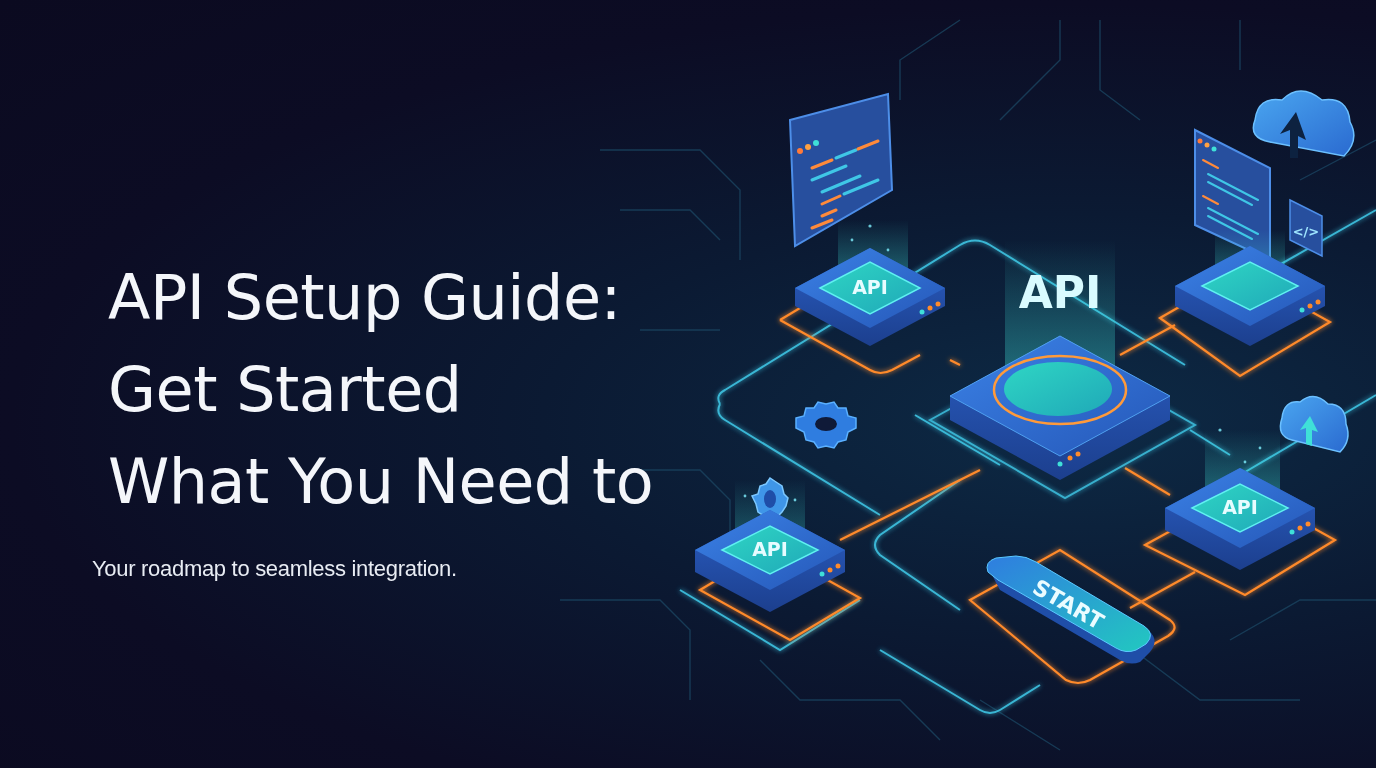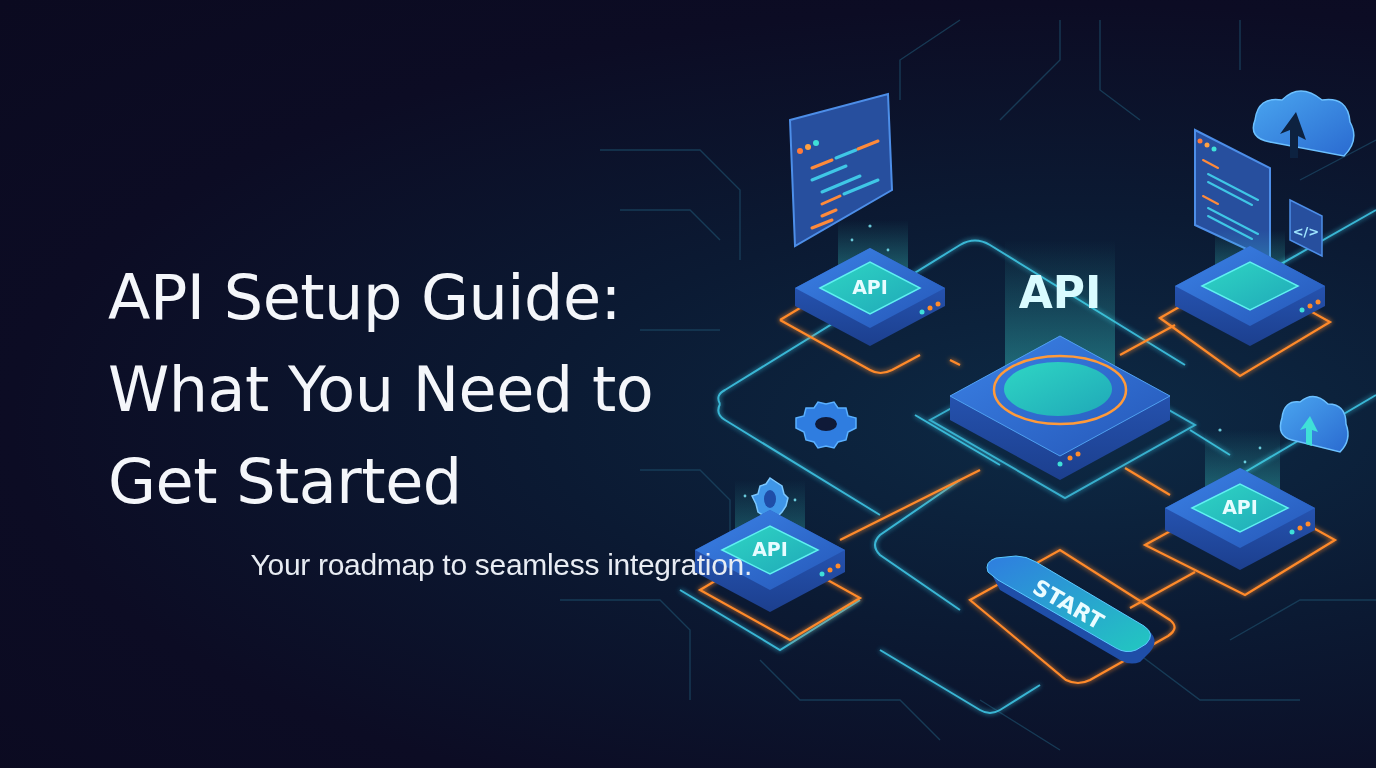--- a/index.html
+++ b/index.html
@@ -10,22 +10,22 @@
     }
     .stage { position: absolute; inset: 0; }
     .hero-text { position: absolute; left: 92px; top: 236px; width: 660px; }
     .title {
       margin: 16px; color: #f4f6fa;
       font-family: "DejaVu Sans", sans-serif; font-weight: 400;
       font-size: 62px; line-height: 92px; letter-spacing: -0.5px;
     }
     .title span { display: block; white-space: nowrap; }
     .subtitle {
-      margin: 20px 0 0 0; color: #e8ecf3;
-      font-family: "Liberation Sans", sans-serif; font-size: 30px; letter-spacing: -0.3px; text-align: right;
+      margin: 28px 0 0 0; color: #e8ecf3;
+      font-family: "Liberation Sans", sans-serif; font-size: 22px; letter-spacing: -0.3px;
     }
     svg.illustration { position: absolute; left: 0; top: 0; }
     .svg-label { font-family: "DejaVu Sans", sans-serif; font-weight: bold; }
   </style>
 </head>
 <body>
 
 <div class="stage">
 
   <svg class="illustration" width="1376" height="768" viewBox="0 0 1376 768" xmlns="http://www.w3.org/2000/svg">
@@ -221,18 +221,18 @@
         <circle cx="1260" cy="448" r="1.4"></circle>
         <circle cx="1245" cy="462" r="1.4"></circle>
       <circle cx="745" cy="496" r="1.4"></circle>
         <circle cx="795" cy="500" r="1.4"></circle>
     </g>
   </svg>
 
   <div class="hero-text">
     <h1 class="title">
       <span>API Setup Guide:</span>
+      <span>Get Started</span>
       <span>What You Need to</span>
-      <span>Get Started</span>
     </h1>
     <p class="subtitle">Your roadmap to seamless integration.</p>
   </div>
 </div>
 
 </body></html>

